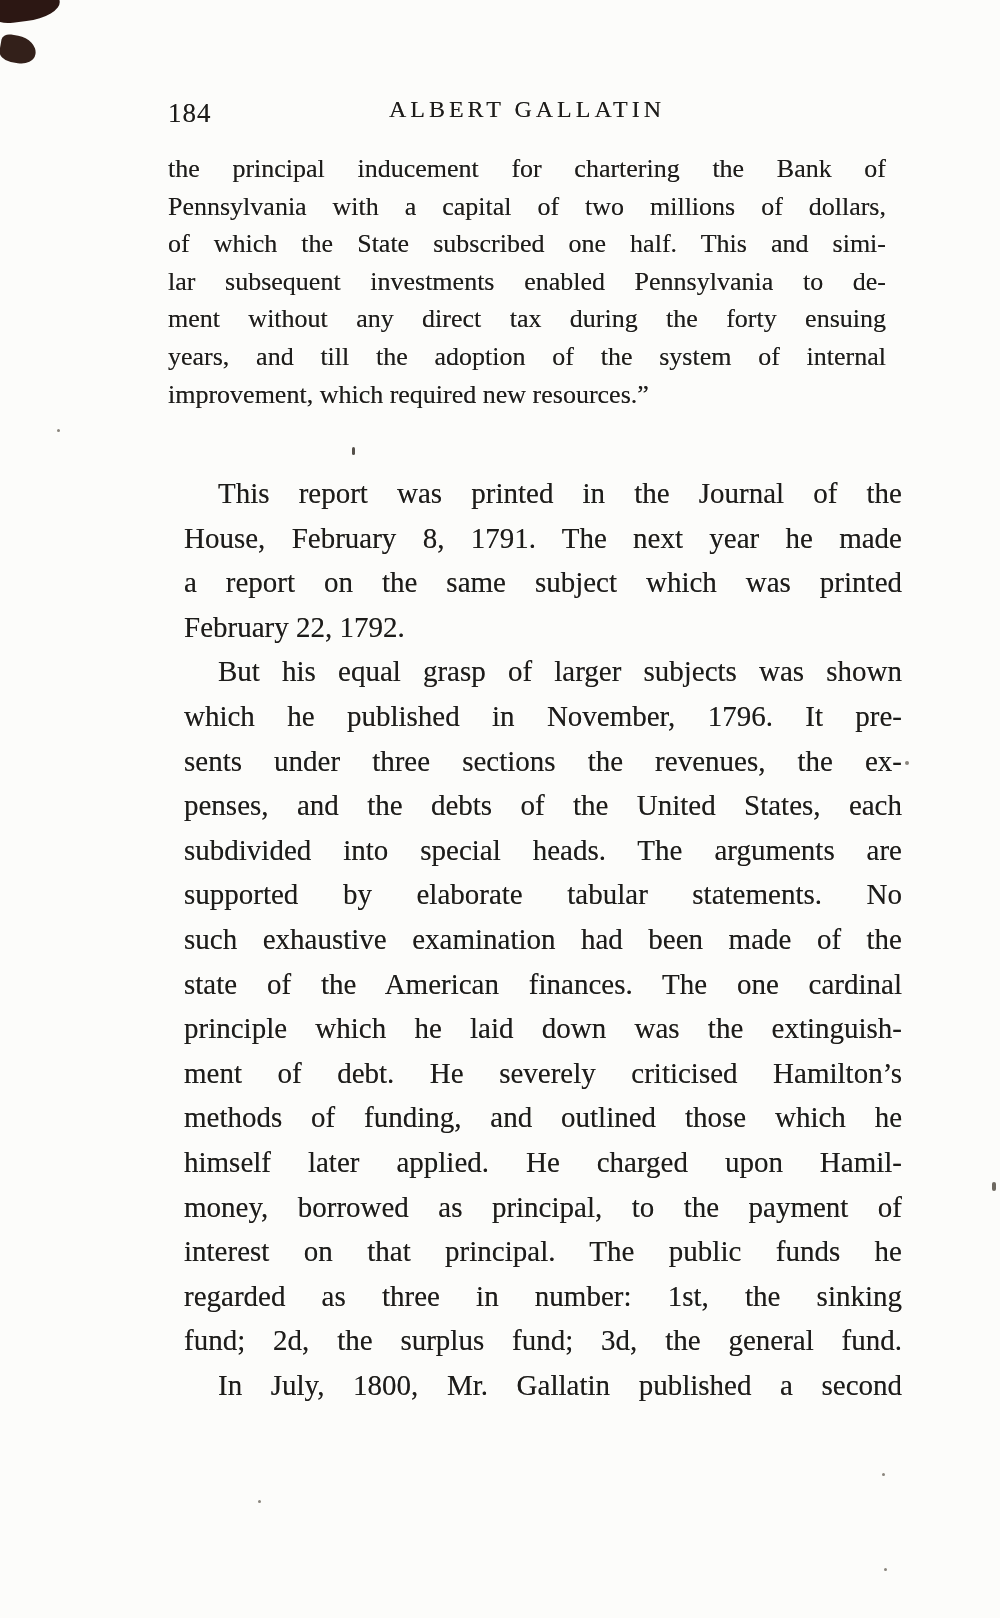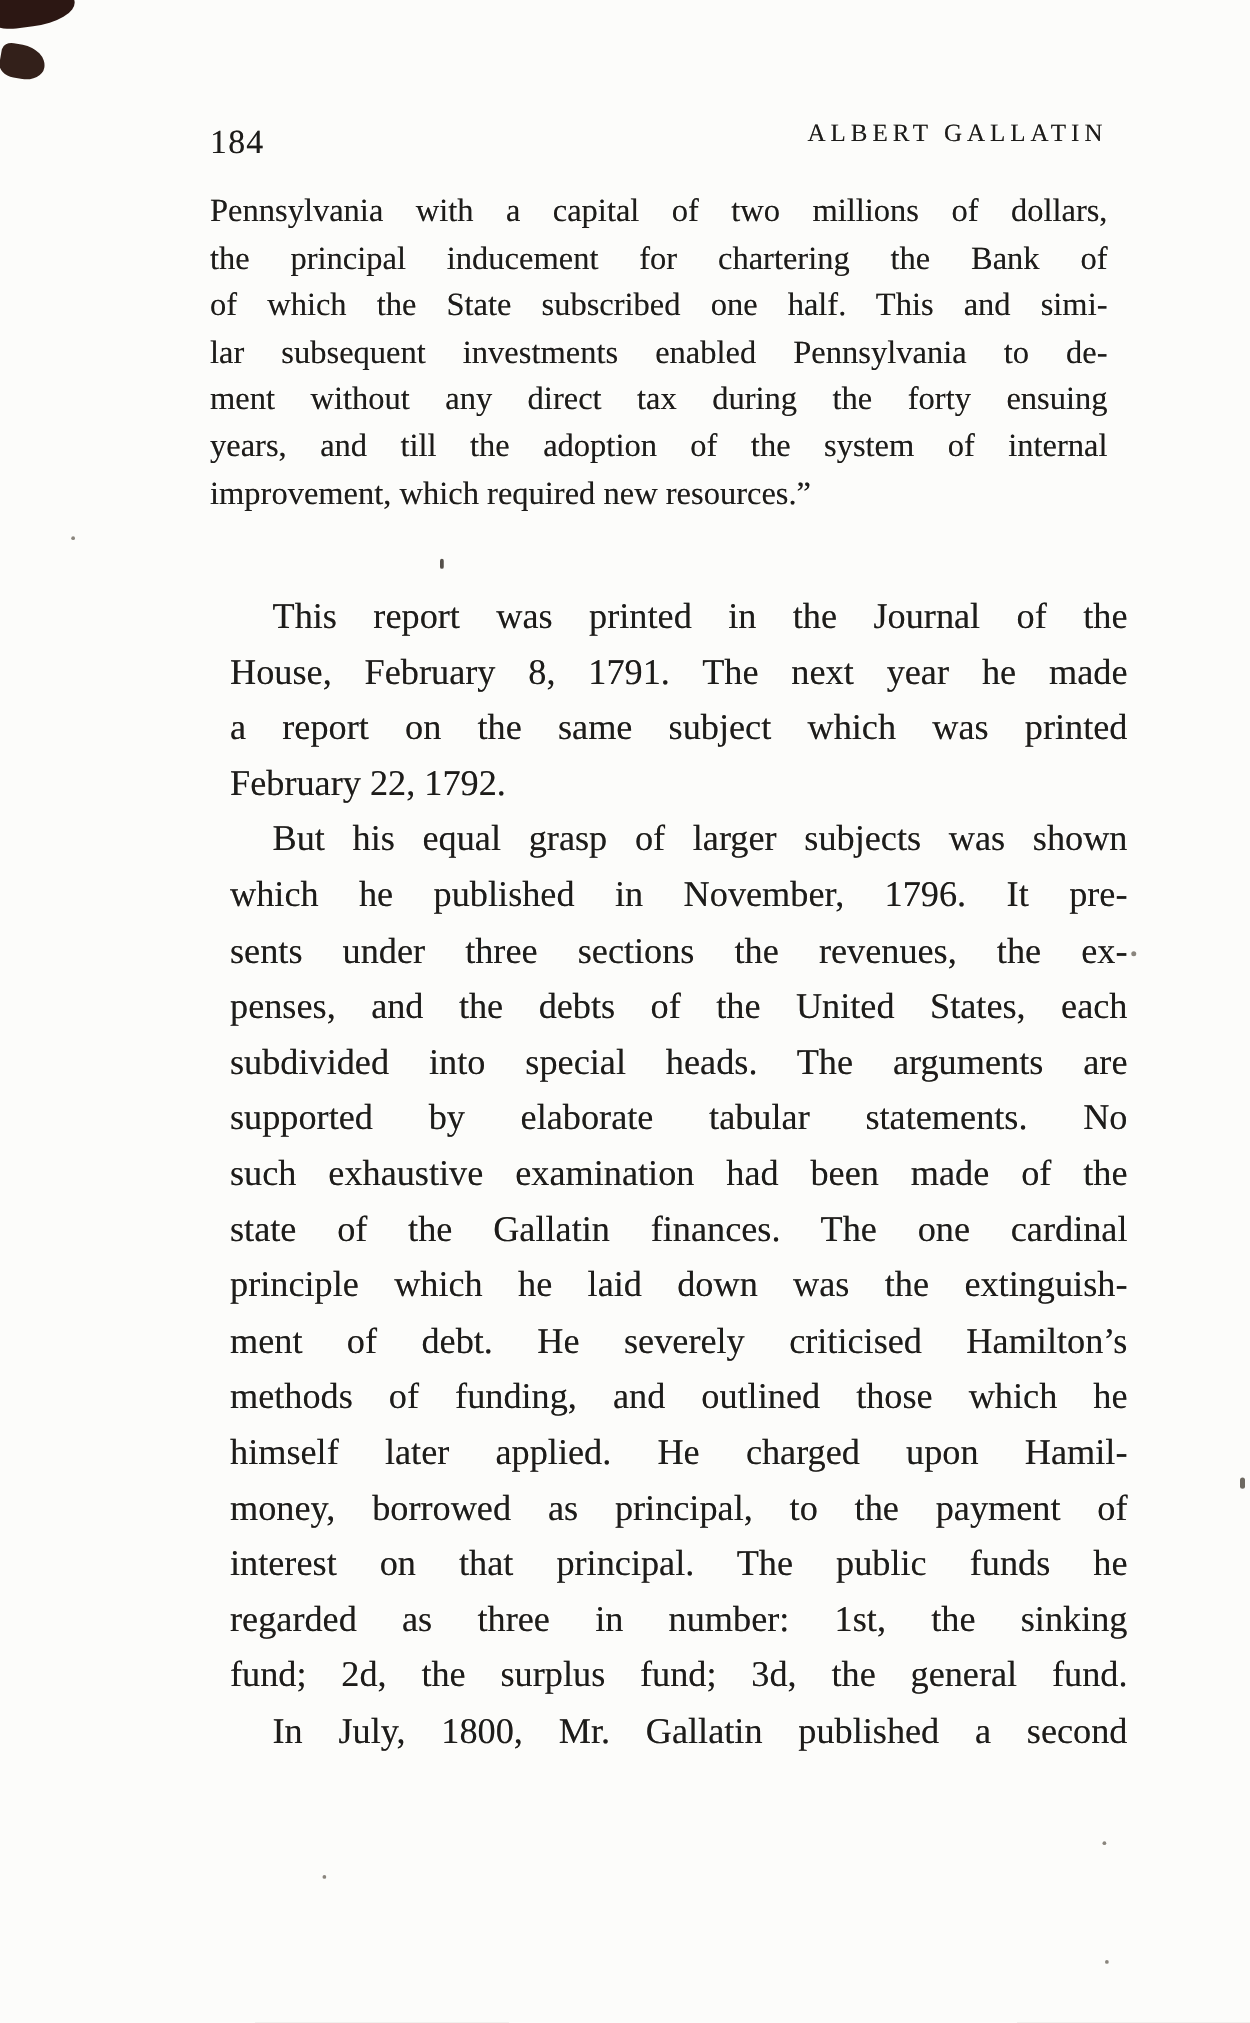--- a/index.html
+++ b/index.html
@@ -39,22 +39,22 @@
   .speck-5 { left: 882px; top: 1473px; width: 3px; height: 3px; }
   .speck-6 { left: 57px; top: 429px; width: 3px; height: 3px; }
   .speck-7 { left: 884px; top: 1568px; width: 3px; height: 3px; }
 
   .folio {
     position: absolute; left: 168px; top: 98px;
     font-size: 27px; letter-spacing: 1px;
   }
   .running-header {
     position: absolute; left: 168px; top: 96px; width: 718px;
-    text-align: right;
-    font-size: 20px; letter-spacing: 4px;
+    text-align: center;
+    font-size: 24px; letter-spacing: 4px;
   }
 
   .quote-block {
     position: absolute; left: 168px; top: 150px; width: 718px;
     font-size: 26px; line-height: 37.6px;
   }
 
   .body-text {
     position: absolute; left: 184px; top: 471px; width: 718px;
     font-size: 29px; line-height: 44.6px;
@@ -76,22 +76,22 @@
   <span class="speck speck-3"></span>
   <span class="speck speck-4"></span>
   <span class="speck speck-5"></span>
   <span class="speck speck-6"></span>
   <span class="speck speck-7"></span>
 
   <div class="folio">184</div>
   <div class="running-header">ALBERT GALLATIN</div>
 
   <div class="quote-block">
+      <div class="tline">the principal inducement for chartering the Bank of</div>
       <div class="tline">Pennsylvania with a capital of two millions of dollars,</div>
-      <div class="tline">the principal inducement for chartering the Bank of</div>
       <div class="tline">of which the State subscribed one half. This and simi-</div>
       <div class="tline">lar subsequent investments enabled Pennsylvania to de-</div>
       <div class="tline">ment without any direct tax during the forty ensuing</div>
       <div class="tline">years, and till the adoption of the system of internal</div>
       <div class="tline tlast">improvement, which required new resources.”</div>
     </div>
 
   <div class="body-text">
     <div class="para">
         <div class="tline">This report was printed in the Journal of the</div>
@@ -100,21 +100,21 @@
         <div class="tline tlast">February 22, 1792.</div>
       </div>
     <div class="para">
         <div class="tline">But his equal grasp of larger subjects was shown</div>
         <div class="tline">which he published in November, 1796. It pre-</div>
         <div class="tline">sents under three sections the revenues, the ex-</div>
         <div class="tline">penses, and the debts of the United States, each</div>
         <div class="tline">subdivided into special heads. The arguments are</div>
         <div class="tline">supported by elaborate tabular statements. No</div>
         <div class="tline">such exhaustive examination had been made of the</div>
-        <div class="tline">state of the Gallatin finances. The one cardinal</div>
+        <div class="tline">state of the American finances. The one cardinal</div>
         <div class="tline">principle which he laid down was the extinguish-</div>
         <div class="tline">ment of debt. He severely criticised Hamilton’s</div>
         <div class="tline">methods of funding, and outlined those which he</div>
         <div class="tline">himself later applied. He charged upon Hamil-</div>
         <div class="tline">money, borrowed as principal, to the payment of</div>
         <div class="tline">interest on that principal. The public funds he</div>
         <div class="tline">regarded as three in number: 1st, the sinking</div>
         <div class="tline">fund; 2d, the surplus fund; 3d, the general fund.</div>
       </div>
     <div class="para">

